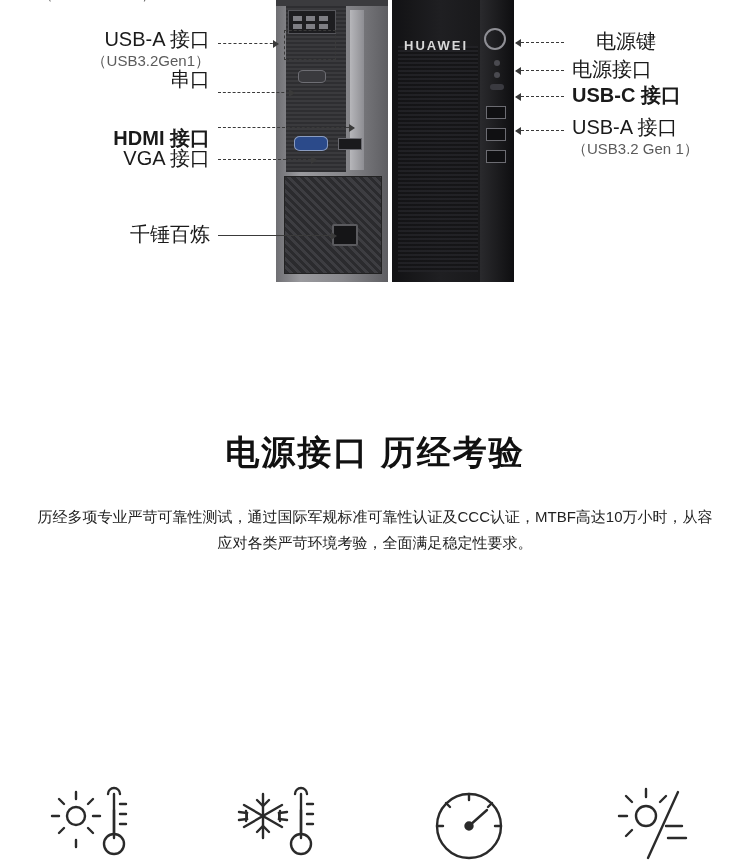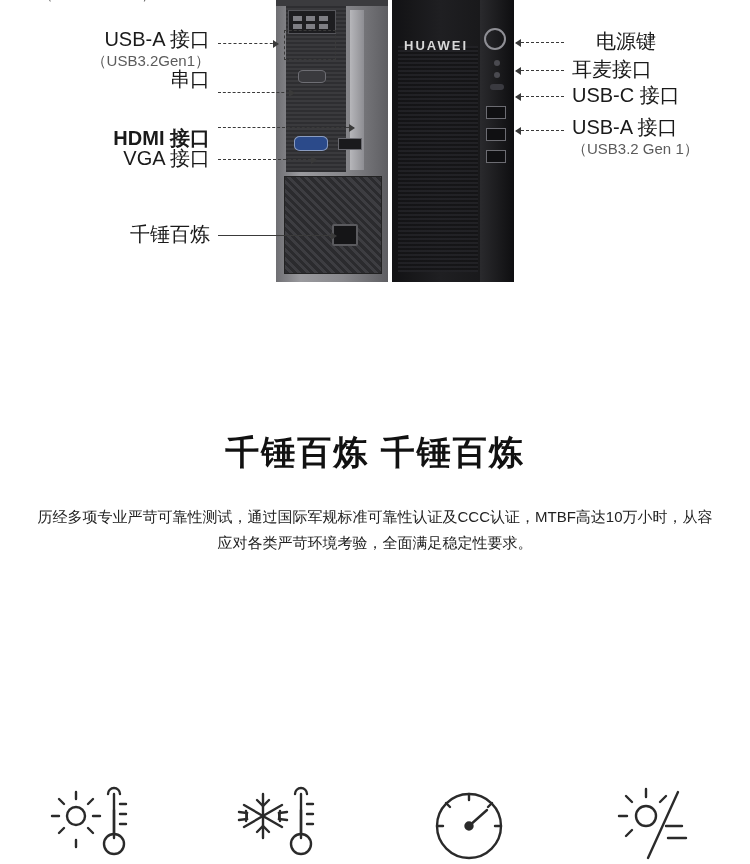--- a/index.html
+++ b/index.html
@@ -308,41 +308,41 @@
     <span class="arrow-l"></span>
   </div>
   <div class="label right-side" style="left:596px; top:30px;">
     <span>电源键</span>
   </div>
 
   <div class="leader" style="left:516px; top:70px; width:48px;">
     <span class="arrow-l"></span>
   </div>
   <div class="label right-side" style="left:572px; top:58px;">
-    <span>耳麦接口</span>
+    <span>电源接口</span>
   </div>
 
   <div class="leader" style="left:516px; top:96px; width:48px;">
     <span class="arrow-l"></span>
   </div>
-  <div class="label right-side" style="left:572px; top:84px;">
+  <div class="label right-side" style="left:572px; top:84px;font-weight:bold;">
     <span>USB-C 接口</span>
   </div>
 
   <div class="leader" style="left:516px; top:130px; width:48px;">
     <span class="arrow-l"></span>
   </div>
   <div class="label right-side" style="left:572px; top:116px;">
     <span>USB-A 接口</span>
     <span class="sub">（USB3.2 Gen 1）</span>
   </div>
 </div>
 
 <div class="rel-section">
-  <h2 class="rel-title">千锤百炼 千锤百炼</h2>
+  <h2 class="rel-title">电源接口 历经考验</h2>
   <p class="rel-desc">历经多项专业严苛可靠性测试，通过国际军规标准可靠性认证及CCC认证，MTBF高达10万小时，从容应对各类严苛环境考验，全面满足稳定性要求。</p>
 </div>
 
 <div class="icon-row">
 
   <div class="icon-cell">
     <span>
       <svg width="96" height="84" viewBox="0 0 96 84">
         <g fill="none" stroke="#2a2a2a" stroke-width="2.4" stroke-linecap="round">
           <path d="M68 14 v40"></path>

